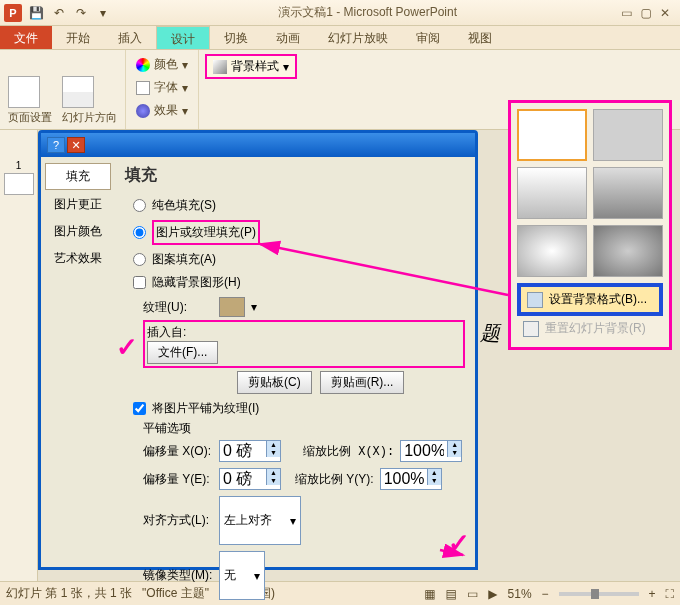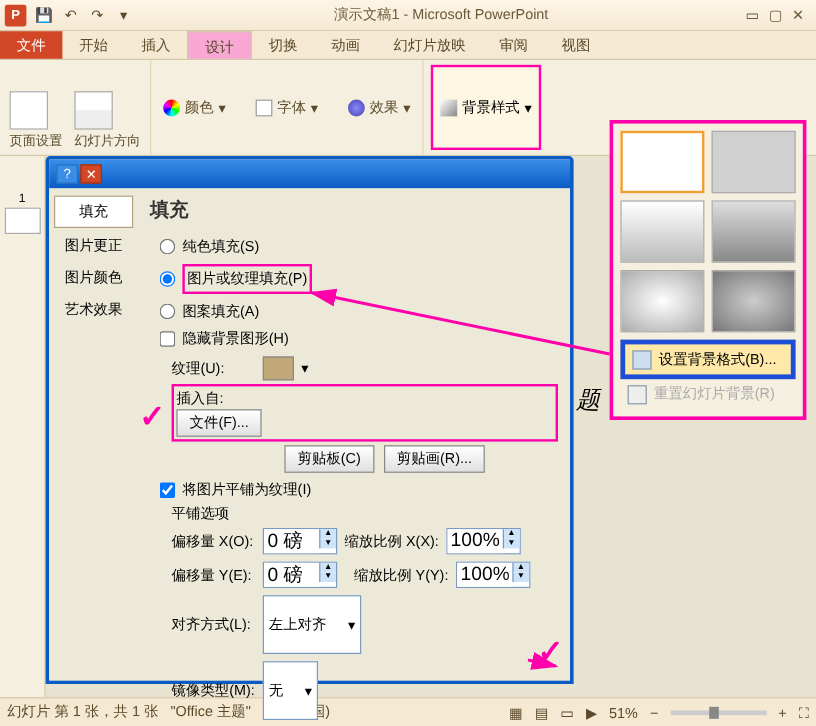--- a/index.html
+++ b/index.html
@@ -9,32 +9,32 @@
 .titlebar { height: 26px; background: linear-gradient(#fdf5e6, #f5e9d3); display: flex; align-items: center; padding: 0 4px; border-bottom: 1px solid #d4c9a8; }
 .app-icon { width: 18px; height: 18px; background: #d24726; color: #fff; display: flex; align-items: center; justify-content: center; font-weight: bold; font-size: 11px; border-radius: 2px; margin-right: 4px; }
 .qat-icon { width: 18px; height: 18px; display: inline-flex; align-items: center; justify-content: center; margin: 0 2px; color: #5a4a2a; }
 .title-text { flex: 1; text-align: center; color: #6b5a3a; }
 .win-controls { display: flex; gap: 8px; padding-right: 6px; color: #6b5a3a; }
 
 
 .ribbon-tabs { height: 24px; background: #f5e9d3; display: flex; border-bottom: 1px solid #d4c9a8; }
 .file-tab { background: #d24726; color: #fff; padding: 4px 14px; }
 .tab { padding: 4px 14px; color: #5a4a2a; cursor: pointer; }
-.tab.active { background: #f9a8d4; border: 1px solid #d4c9a8; border-bottom: none; }
+.tab.active { background: #5eead4; border: 1px solid #d4c9a8; border-bottom: none; }
 
 
 .ribbon { height: 80px; background: #f5efe0; display: flex; border-bottom: 1px solid #d4c9a8; }
 .ribbon-group { border-right: 1px solid #e0d6b8; padding: 4px 8px; display: flex; flex-direction: column; align-items: center; justify-content: flex-end; }
 .ribbon-group-label { font-size: 11px; color: #5a4a2a; margin-top: 2px; }
 .page-setup-icon { width: 32px; height: 32px; border: 1px solid #aaa; background: #fff; }
 .orient-icon { width: 32px; height: 32px; border: 1px solid #aaa; background: linear-gradient(#fff 50%, #eee 50%); }
 .theme-gallery { display: flex; gap: 4px; padding: 4px; }
 .theme-thumb { width: 66px; height: 50px; border: 1px solid #ccc; background: #fff; }
 .theme-thumb.sel { border: 3px solid #f0a030; }
-.ribbon-right { padding: 4px 6px; display: flex; flex-direction: row; gap: 17px; }
+.ribbon-right { padding: 4px 6px; display: flex; flex-direction: column; gap: 2px; }
 .ribbon-small-btn { display: flex; align-items: center; gap: 4px; padding: 2px 4px; color: #5a4a2a; }
 .color-swatch { width: 14px; height: 14px; background: conic-gradient(red, yellow, lime, cyan, blue, magenta, red); border-radius: 50%; }
 .font-ic { width: 14px; height: 14px; background: #fff; border: 1px solid #999; }
 .effect-ic { width: 14px; height: 14px; background: radial-gradient(#88f, #44a); border-radius: 50%; }
 .bg-style-btn { border: 2px solid #f0a; padding: 2px 6px; display: flex; align-items: center; gap: 4px; background: #fdf6e3; }
 
 
 .workspace { position: absolute; top: 130px; left: 0; right: 0; bottom: 22px; background: #e8e2d0; }
 .slide-nav { position: absolute; left: 0; top: 0; width: 38px; height: 100%; background: #f5efe0; border-right: 1px solid #d4c9a8; padding-top: 30px; }
 .slide-mini { width: 30px; height: 22px; background: #fff; border: 1px solid #aaa; margin: 2px auto; }
@@ -232,21 +232,21 @@
 
       <div class="field-row">
         <label>偏移量 X(O):</label>
         <div class="spin">
             <input value="0 磅" style="">
             <div class="spin-btns">
               <span>▲</span>
               <span>▼</span>
             </div>
           </div>
-        <label style="margin-left:0;">缩放比例 X(X):</label>
+        <label style="margin-left:16px;font-family:Liberation Mono, monospace;">缩放比例 X(X):</label>
         <div class="spin">
             <input value="100%" style="">
             <div class="spin-btns">
               <span>▲</span>
               <span>▼</span>
             </div>
           </div>
       </div>
       <div class="field-row">
         <label>偏移量 Y(E):</label>

